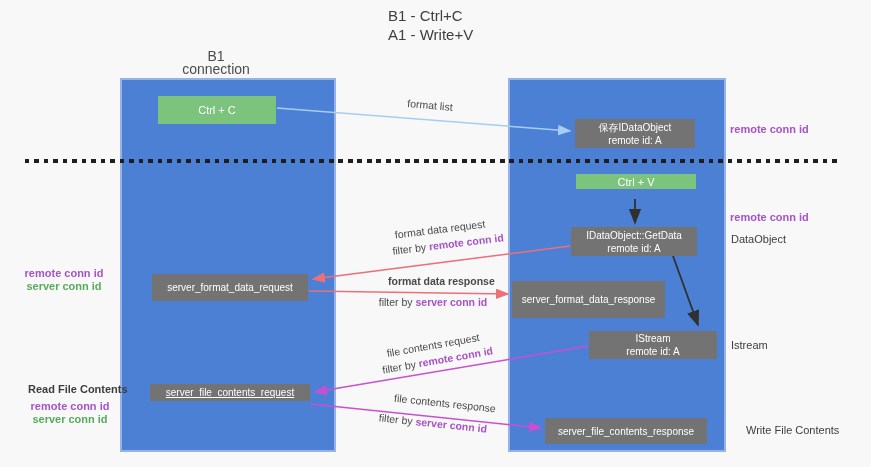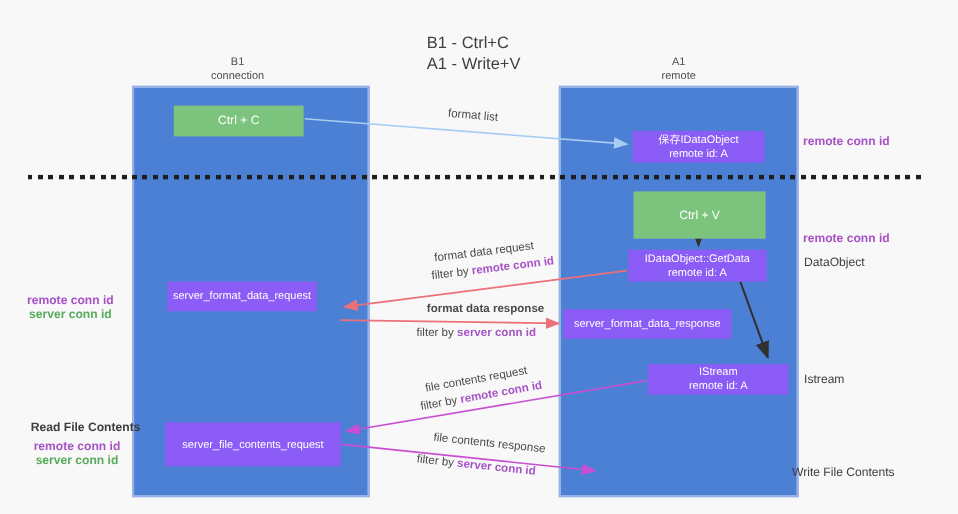--- a/index.html
+++ b/index.html
@@ -1,32 +1,32 @@
 <!DOCTYPE html>
 <html><head>
 <meta charset="utf-8">
 <style>
   html,body{margin:0;padding:0;background:#f8f8f8;}
   .canvas{position:relative;width:871px;height:467px;background:#f8f8f8;overflow:hidden;
           font-family:"Liberation Sans",sans-serif;color:#3f3f3f;}
   .abs{position:absolute;}
   
-  .title{left:388px;top:6px;font-size:15px;line-height:19px;color:#3f3f3f;margin-top:24px;}
+  .title{left:388px;top:6px;font-size:15px;line-height:19px;color:#3f3f3f;}
   
-  .lane-head{width:120px;text-align:center;font-size:10px;line-height:13px;color:#4c4c4c;}
+  .lane-head{width:120px;text-align:center;font-size:14px;line-height:13px;color:#4c4c4c;}
   
   .lane{background:#4b80d5;border:2px solid rgba(182,200,240,.7);box-sizing:border-box;}
   
   .dashline{left:25px;top:159px;width:815px;height:4px;
             background:repeating-linear-gradient(to right,#1e1e1e 0 4.5px,rgba(0,0,0,0) 4.5px 9.5px);}
   
   .node{display:flex;flex-direction:column;align-items:center;justify-content:center;
         color:#fff;white-space:nowrap;box-sizing:border-box;}
   .green{background:#7cc47e;font-size:11px;}
-  .orange{background:#8b5cf6;font-size:10px;line-height:13px;}
+  .orange{background:#737373;font-size:10px;line-height:13px;}
   .orange.one{font-size:10px;}
   
   .slabel{font-size:11px;font-weight:700;white-space:nowrap;line-height:13px;}
   .purple{color:#a653c6;}
   .greentxt{color:#57ab5a;}
   .darklabel{font-size:11px;color:#3d3d3d;white-space:nowrap;}
   
   .elabel{font-size:10.5px;color:#4a4a4a;white-space:nowrap;text-align:center;}
   .elabel .purple{font-weight:700;}
   svg.arrows{position:absolute;left:0;top:0;pointer-events:none;}
@@ -37,24 +37,20 @@
 <div class="canvas">
 
   <div class="abs title">
     <div>B1 - Ctrl+C</div>
     <div>A1 - Write+V</div>
   </div>
 
   <div class="abs lane-head" style="left:156px;top:50px;">
     <div>B1</div>
     <div>connection</div>
-  </div>
-  <div class="abs lane-head" style="left:557px;top:50px;">
-    <div>A1</div>
-    <div>remote</div>
   </div>
 
   <div class="abs lane" style="left:120px;top:78px;width:216px;height:374px;"></div>
   <div class="abs lane" style="left:508px;top:78px;width:218px;height:374px;"></div>
 
   <div class="abs dashline"></div>
 
   <svg class="arrows" width="871" height="467" viewBox="0 0 871 467">
     <defs>
       <marker id="m-blue" markerWidth="10" markerHeight="8" refX="8" refY="3.5" orient="auto">
@@ -75,44 +71,47 @@
     <line x1="673" y1="256" x2="698" y2="325" stroke="#303030" stroke-width="1.8" marker-end="url(#m-black)"></line>
     <line x1="570" y1="246" x2="313" y2="279" stroke="#ec7078" stroke-width="1.5" marker-end="url(#m-salmon)"></line>
     <line x1="309" y1="291" x2="508" y2="294" stroke="#ec7078" stroke-width="1.5" marker-end="url(#m-salmon)"></line>
     <line x1="588" y1="346" x2="315" y2="392" stroke="#c94fd2" stroke-width="1.5" marker-end="url(#m-magenta)"></line>
     <line x1="311" y1="404" x2="541" y2="428" stroke="#c94fd2" stroke-width="1.5" marker-end="url(#m-magenta)"></line>
   </svg>
 
   <div class="abs node green" style="left:158px;top:96px;width:118px;height:28px;">
     <div>Ctrl + C</div>
   </div>
-  <div class="abs node orange one" style="left:152px;top:256px;width:136px;height:27px;">
+  <div class="abs node orange one" style="left:152px;top:274px;width:156px;height:27px;">
     <div>server_format_data_request</div>
   </div>
-  <div class="abs node orange one" style="left:150px;top:384px;width:160px;height:40px;">
+  <div class="abs node orange one" style="left:150px;top:384px;width:160px;height:17px;text-decoration:underline;">
     <div>server_file_contents_request</div>
   </div>
 
   <div class="abs node orange" style="left:575px;top:119px;width:120px;height:29px;">
     <div>保存IDataObject</div>
     <div>remote id: A</div>
   </div>
-  <div class="abs node green" style="left:576px;top:174px;width:120px;height:43px;">
+  <div class="abs node green" style="left:576px;top:174px;width:120px;height:15px;">
     <div>Ctrl + V</div>
   </div>
   <div class="abs node orange" style="left:571px;top:227px;width:126px;height:29px;">
     <div>IDataObject::GetData</div>
     <div>remote id: A</div>
   </div>
-  <div class="abs node orange one" style="left:512px;top:281px;width:153px;height:27px;">
+  <div class="abs node orange one" style="left:512px;top:281px;width:153px;height:37px;">
     <div>server_format_data_response</div>
   </div>
   <div class="abs node orange" style="left:589px;top:331px;width:128px;height:28px;">
     <div>IStream</div>
     <div>remote id: A</div>
+  </div>
+  <div class="abs node orange one" style="left:545px;top:418px;width:162px;height:26px;">
+    <div>server_file_contents_response</div>
   </div>
 
   <div class="abs elabel" style="left:385px;top:99px;width:90px;transform:rotate(5deg);">
     <span>format list</span>
   </div>
   <div class="abs elabel" style="left:390px;top:223px;width:100px;transform:rotate(-7deg);">
     <span>format data request</span>
   </div>
   <div class="abs elabel" style="left:383px;top:238px;width:130px;transform:rotate(-7deg);">
     <span>filter by </span><span class="purple">remote conn id</span>
@@ -133,21 +132,21 @@
     <span>file contents response</span>
   </div>
   <div class="abs elabel" style="left:373px;top:417px;width:120px;transform:rotate(6deg);">
     <span>filter by </span><span class="purple">server conn id</span>
   </div>
 
   <div class="abs slabel purple" style="left:730px;top:123px;">remote conn id</div>
   <div class="abs slabel purple" style="left:730px;top:211px;">remote conn id</div>
   <div class="abs darklabel" style="left:731px;top:233px;">DataObject</div>
   <div class="abs darklabel" style="left:731px;top:339px;">Istream</div>
-  <div class="abs darklabel" style="left:720px;top:424px;text-align:right;">Write File Contents</div>
+  <div class="abs darklabel" style="left:746px;top:424px;text-align:right;">Write File Contents</div>
 
   <div class="abs" style="left:14px;top:267px;width:100px;text-align:center;">
     <div class="slabel purple">remote conn id</div>
     <div class="slabel greentxt">server conn id</div>
   </div>
   <div class="abs darklabel" style="left:28px;top:383px;font-weight:bold;">Read File Contents</div>
   <div class="abs" style="left:20px;top:400px;width:100px;text-align:center;">
     <div class="slabel purple">remote conn id</div>
     <div class="slabel greentxt">server conn id</div>
   </div>

